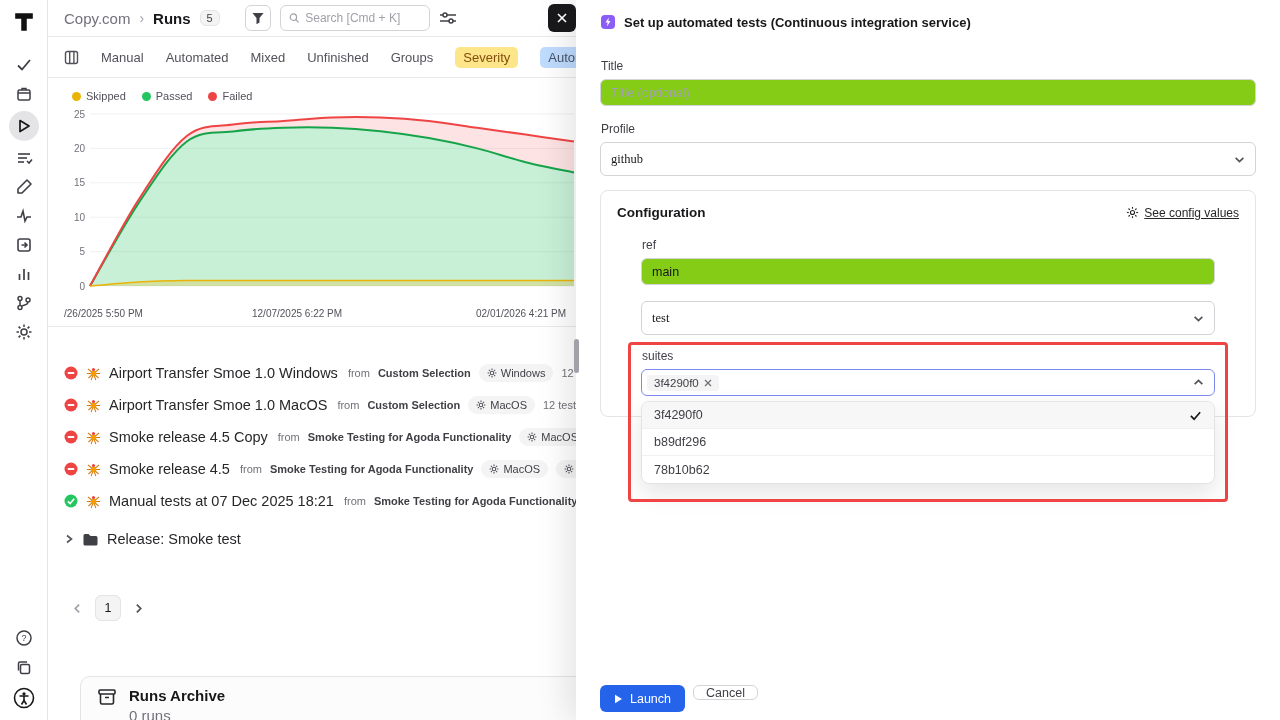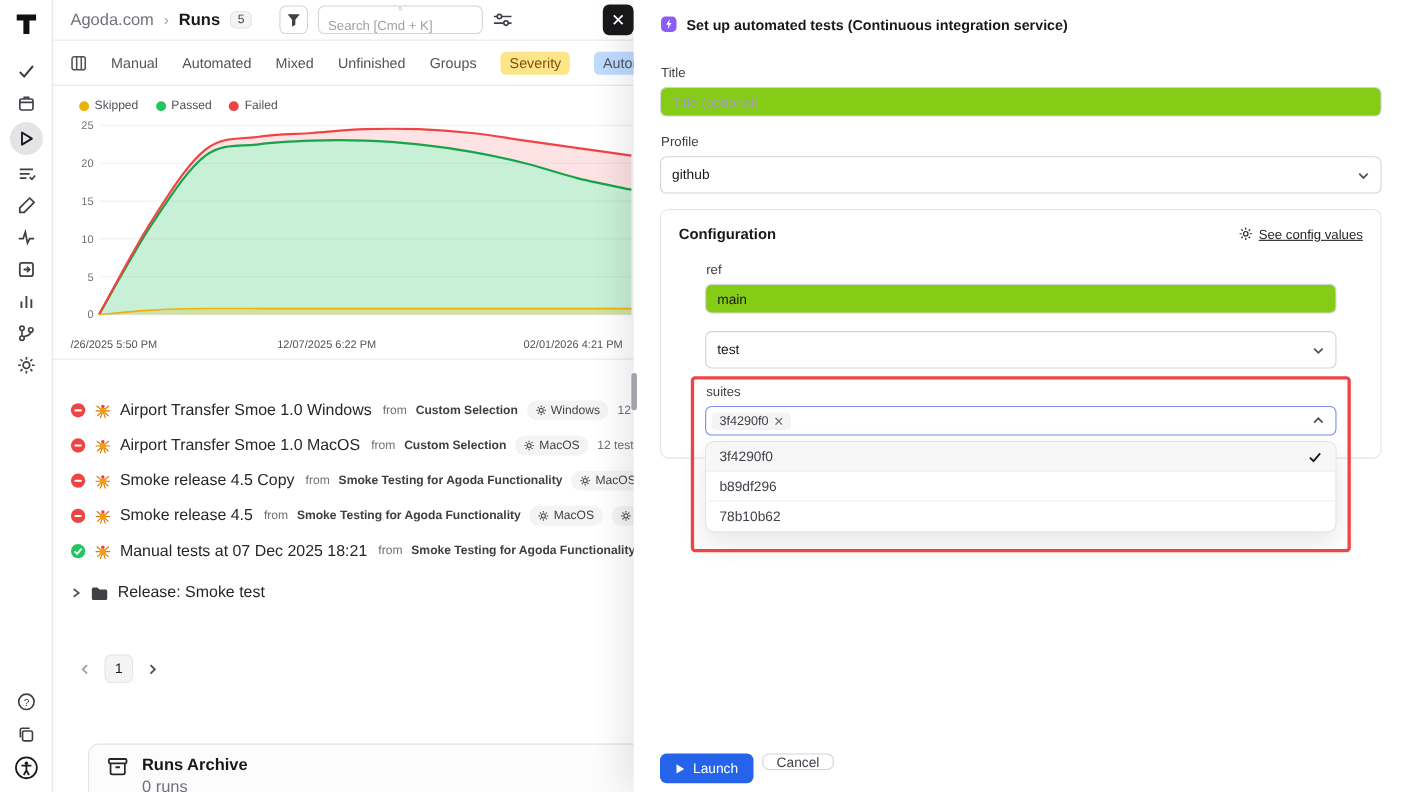--- a/index.html
+++ b/index.html
@@ -22,21 +22,21 @@
   .topbar { height:37px; border-bottom:1px solid #e9e9eb; display:flex; align-items:center;
     padding:0 16px; gap:9px; }
   .crumb-project { font-size:15px; color:#71717a; cursor:pointer; }
   .crumb-sep { color:#a1a1aa; font-size:14px; }
   .crumb-page { font-size:15px; font-weight:700; color:#18181b; }
   .count-badge { background:#f4f4f5; border:1px solid #e4e4e7; border-radius:6px;
     font-size:11px; color:#3f3f46; padding:1px 6px; }
   .icon-btn { width:26px; height:26px; border:1px solid #d4d4d8; border-radius:6px;
     background:#fff; display:flex; align-items:center; justify-content:center; cursor:pointer; margin-left:16px; }
   .search { width:150px; height:26px; border:1px solid #d4d4d8; border-radius:6px;
-    display:flex; align-items:center; gap:6px; padding:0 8px;flex-direction:column; }
+    display:flex; align-items:center; gap:6px; padding:0 8px; }
   .search input { border:none; outline:none; width:100%; font-size:12px; color:#3f3f46;
     font-family:"Liberation Sans", sans-serif; background:transparent; }
   .search input::placeholder { color:#a1a1aa; }
   .sliders { display:flex; align-items:center; cursor:pointer; }
 
   .tabs { height:41px; border-bottom:1px solid #e9e9eb; display:flex; align-items:center;
     gap:22px; padding:0 16px; font-size:13px; color:#52525b; }
   .tabs-icon { display:flex; align-items:center; }
   .tab { cursor:pointer; white-space:nowrap; }
   .tab.chip-amber { background:#fde68a; color:#854d0e; padding:3px 8px; border-radius:5px; }
@@ -97,21 +97,21 @@
   .d-body { padding:14px 24px 0; }
   .d-section { display:flex; align-items:center; gap:8px; margin-bottom:29px; }
   .d-section-title { font-size:13px; font-weight:700; color:#18181b; }
   .f-label { display:block; font-size:12px; color:#3f3f46; margin:0 0 6px 1px; }
   .f-input { width:100%; height:27px; border:1px solid #d4d4d8; border-radius:6px;
     padding:0 10px; font-size:12.5px; color:#18181b; font-family:"Liberation Sans", sans-serif;
     outline:none; margin-bottom:16px; background:#84cc16; }
   .f-input::placeholder { color:#a1a1aa; }
   .f-select { width:100%; height:27px; border:1px solid #d4d4d8; border-radius:6px;
     padding:16px 10px; font-size:12.5px; color:#18181b; display:flex; align-items:center;
-    justify-content:space-between; margin-bottom:14px; cursor:pointer; background:#fff; }
+    justify-content:space-between; margin-bottom:14px; cursor:pointer; background:#fff;font-family:Liberation Serif, serif; }
   .card { border:1px solid #e4e4e7; border-radius:8px; }
   .card-head { display:flex; align-items:center; justify-content:space-between; padding:14px 16px; }
   .card-title { font-size:13.5px; font-weight:700; color:#18181b; }
   .card-link { display:flex; align-items:center; gap:5px; font-size:12px; color:#27272a;
     cursor:pointer; text-decoration:none; }
   .card-link u { text-decoration:underline; }
   .card-fields { padding:4px 40px 20px; }
   .suites-zone { position:relative; }
   .ms-field { height:27px; border:1.5px solid #7d8af2; border-radius:6px; background:#fff;
     display:flex; align-items:center; justify-content:space-between; padding:0 10px 0 5px; cursor:pointer; }
@@ -244,21 +244,21 @@
             <circle cx="11" cy="11" r="9.5" fill="none" stroke="#18181b" stroke-width="1.6"></circle>
             <circle cx="11" cy="6.8" r="1.6" fill="#18181b"></circle>
             <path d="M6.5,9 h9 M11,9.5 v4 M11,13.5 l-2.5,4 M11,13.5 l2.5,4" stroke="#18181b" stroke-width="1.6" fill="none"></path>
           </svg>
         </button>
     </div>
   </aside>
 
   <main class="main">
     <header class="topbar">
-      <span class="crumb-project">Agoda.com</span>
+      <span class="crumb-project">Copy.com</span>
       <span class="crumb-sep">›</span>
       <span class="crumb-page">Runs</span>
       <span class="count-badge">5</span>
       <button class="icon-btn">
           <svg width="14" height="14" viewBox="0 0 14 14">
             <path d="M1.5,2 h11 L8.5,7 v4.5 l-3,1.8 V7 z" fill="#3f3f46"></path>
           </svg>
         </button>
       <div class="search">
         <svg width="12" height="12" viewBox="0 0 12 12">

